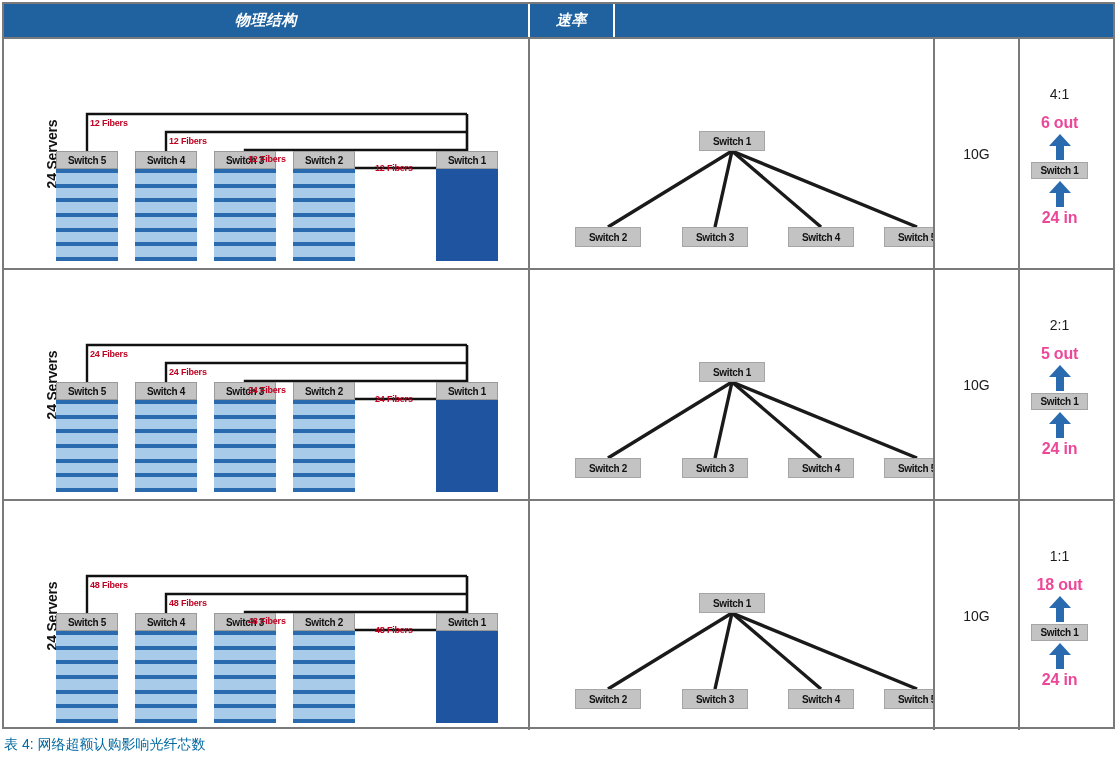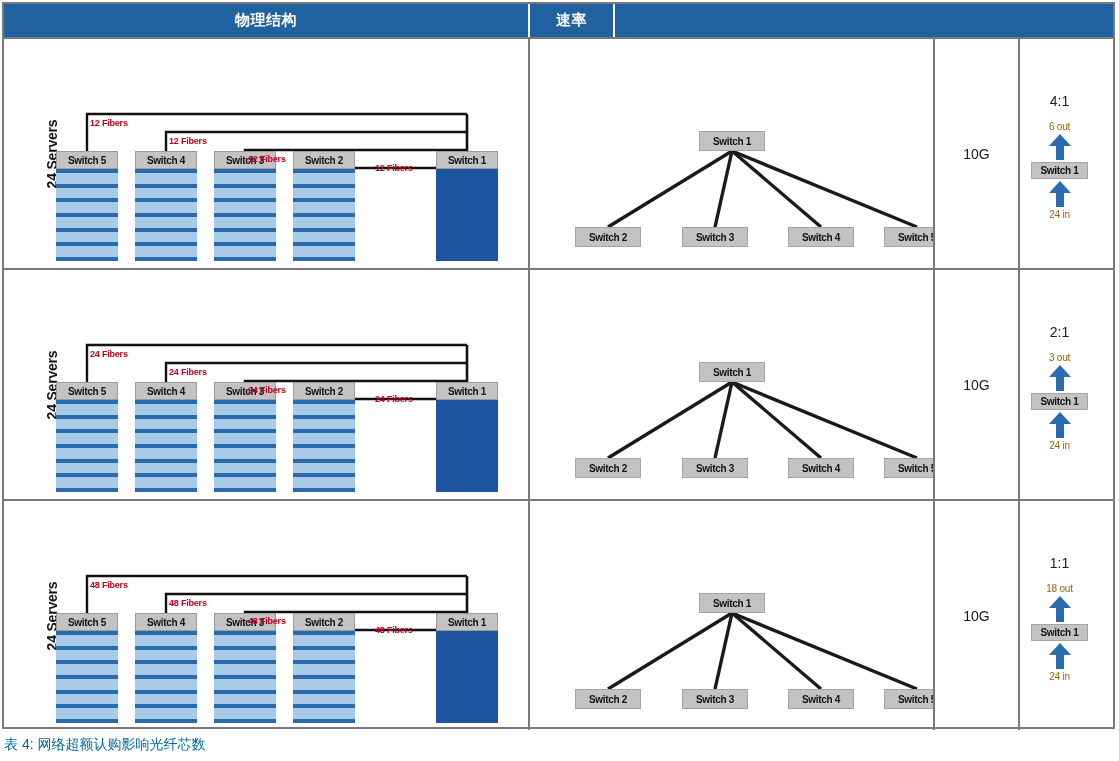--- a/index.html
+++ b/index.html
@@ -40,20 +40,21 @@
   .hdr-cell {
     display: flex;
     align-items: center;
     justify-content: center;
     color: #ffffff;
     font-size: 15px;
     font-weight: bold;
     box-sizing: border-box;
     border-right: 2px solid #ffffff;
     letter-spacing: 0.5px;
+    font-style: italic;
   }
   .hdr-cell:last-child { border-right: none; margin-top: 44px; }
 
   .c-phys  { width: 526px; }
   .c-log   { width: 405px; }
   .c-speed { width: 85px; }
   .c-over  { width: 93px; }
 
   .body-row {
     display: flex;
@@ -190,23 +191,23 @@
     justify-content: center;
     gap: 2px;
     padding-top: 6px;
   }
   .ratio {
     font-size: 14px;
     color: #1b1b1b;
     margin-bottom: 10px;
   }
   .out-lbl, .in-lbl {
-    font-size: 10px;
-    font-weight: normal;
-    color: #a16207;
+    font-size: 16px;
+    font-weight: bold;
+    color: #ec4899;
     letter-spacing: -0.2px;
   }
   .arrow-wrap {
     width: 22px;
     height: 26px;
     position: relative;
   }
   .arrow-wrap .head {
     position: absolute;
     left: 0; top: 0;
@@ -429,21 +430,21 @@
             </svg>
             <div class="node" style="left: 169px; top: 92px; width: 66px;">Switch 1</div>
             <div class="node" style="left: 45px; top: 188px; width: 66px;">Switch 2</div>
             <div class="node" style="left: 152px; top: 188px; width: 66px;">Switch 3</div>
             <div class="node" style="left: 258px; top: 188px; width: 66px;">Switch 4</div>
             <div class="node" style="left: 354px; top: 188px; width: 66px;">Switch 5</div>
           </div>
           <div class="cell speed">10G</div>
           <div class="cell over">
             <div class="ratio">2:1</div>
-            <div class="out-lbl">3 out</div>
+            <div class="out-lbl">5 out</div>
             <div class="arrow-wrap">
               <div class="head"></div>
               <div class="shaft"></div>
             </div>
             <div class="sw-box">Switch 1</div>
             <div class="arrow-wrap">
               <div class="head"></div>
               <div class="shaft"></div>
             </div>
             <div class="in-lbl">24 in</div>

